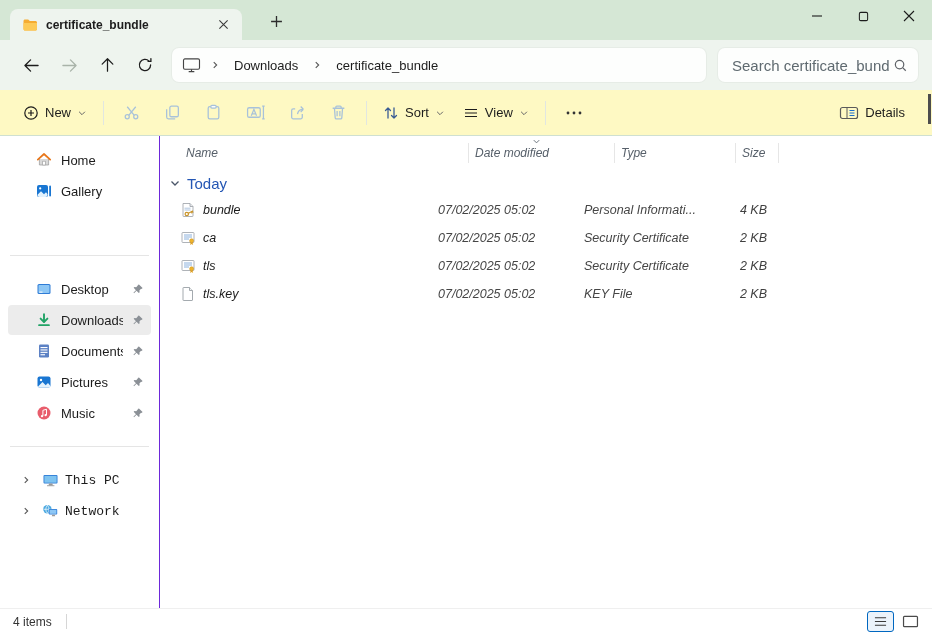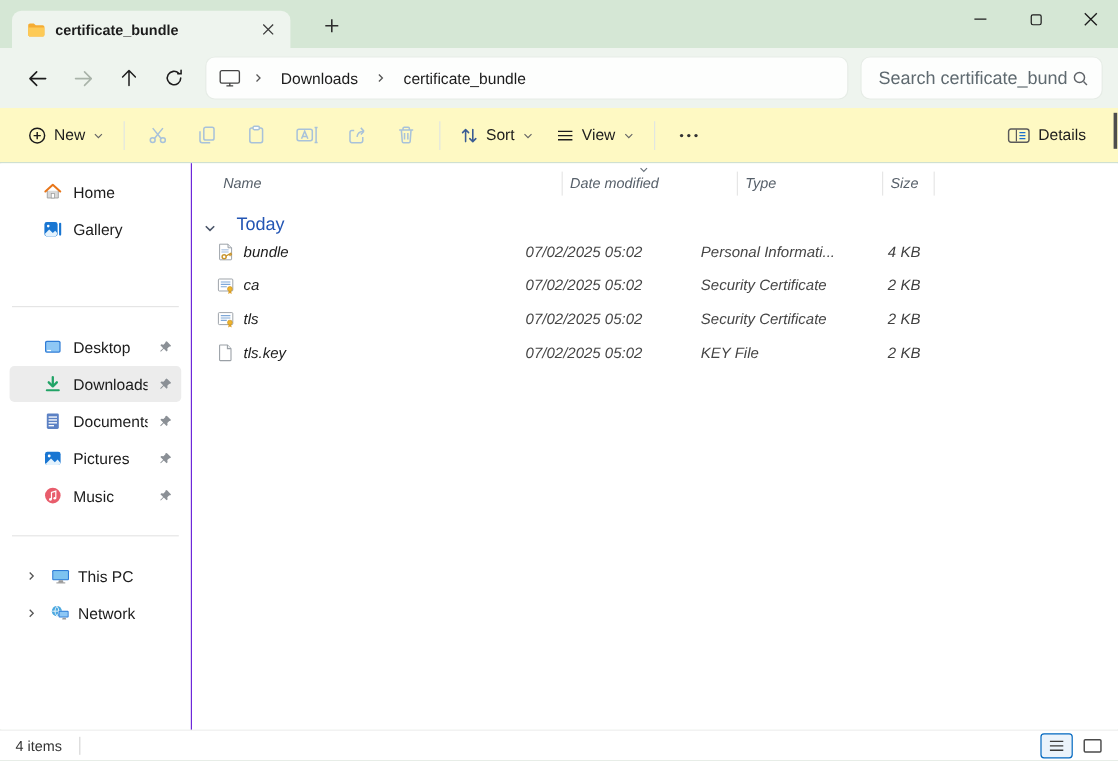--- a/index.html
+++ b/index.html
@@ -48,33 +48,33 @@
   
   .sidebar { width:160px; flex:0 0 auto; border-right:1px solid #6d28d9; padding-top:8px; overflow:hidden; }
   .side-item { height:30px; margin:1px 8px; border-radius:4px; display:flex; align-items:center;
                padding-left:28px; font-size:13px; gap:9px; }
   .side-item.selected { background:#ececec; }
   .side-item .label { flex:1; white-space:nowrap; overflow:hidden; }
   .pin { margin-right:7px; display:flex; }
   .side-gap { height:48px; }
   .side-divider { height:1px; background:#e5e5e5; margin:0 10px; }
   .side-gap-sm { height:17px; }
-  .tree-item { padding-left:8px; gap:6px; }
+  .tree-item { padding-left:8px; gap:6px;font-family:Liberation Mono, monospace; }
   .tree-chev { width:20px; display:flex; justify-content:center; }
 
   
   .content { flex:1; min-width:0; padding-top:4px; }
   .grid { display:grid; grid-template-columns:272px 146px 121px 80px; align-items:center;font-style:italic; }
   .col-headers { height:26px; font-size:12px; color:#57606a; }
   .hcell { height:20px; display:flex; align-items:center; padding-left:6px; position:relative; }
   .hcell-name { padding-left:26px; }
   .hcell-b { border-left:1px solid #e6e6e6;margin-left:36px; }
   .hcell-size { border-right:1px solid #e6e6e6; }
   .sort-caret { position:absolute; top:-6px; left:62px; }
-  .group-row { height:26px; margin-top:4px; display:flex; align-items:flex-end; padding-left:9px; gap:16px; }
+  .group-row { height:26px; margin-top:4px; display:flex; align-items:center; padding-left:9px; gap:6px; }
   .group-label { color:#2456b4; font-size:15px; }
   .file-row { height:28px; font-size:12.5px; }
   .cell-name { display:flex; align-items:center; gap:7px; padding-left:20px; color:#1c1c1c; white-space:nowrap; overflow:hidden; }
   .cell-dim { color:#454545; padding-left:6px; white-space:nowrap; overflow:hidden; }
   .cell-size { color:#404040; text-align:right; padding-right:12px; white-space:nowrap; }
 
   
   .scroll-thumb { position:absolute; right:1px; top:-42px; width:3px; height:30px; background:#4d4d4d; }
 
   

